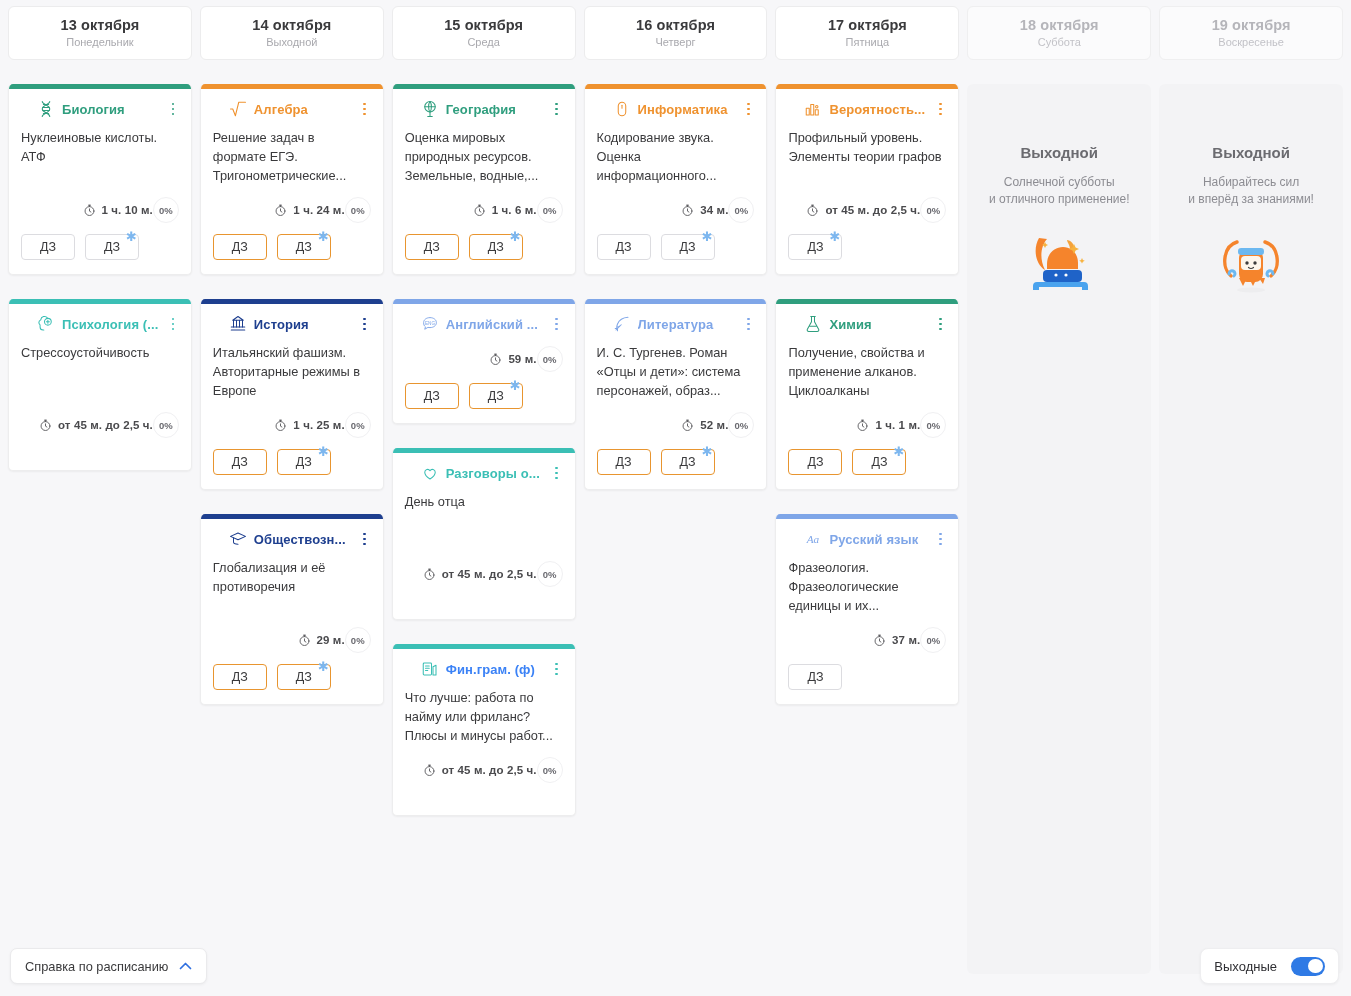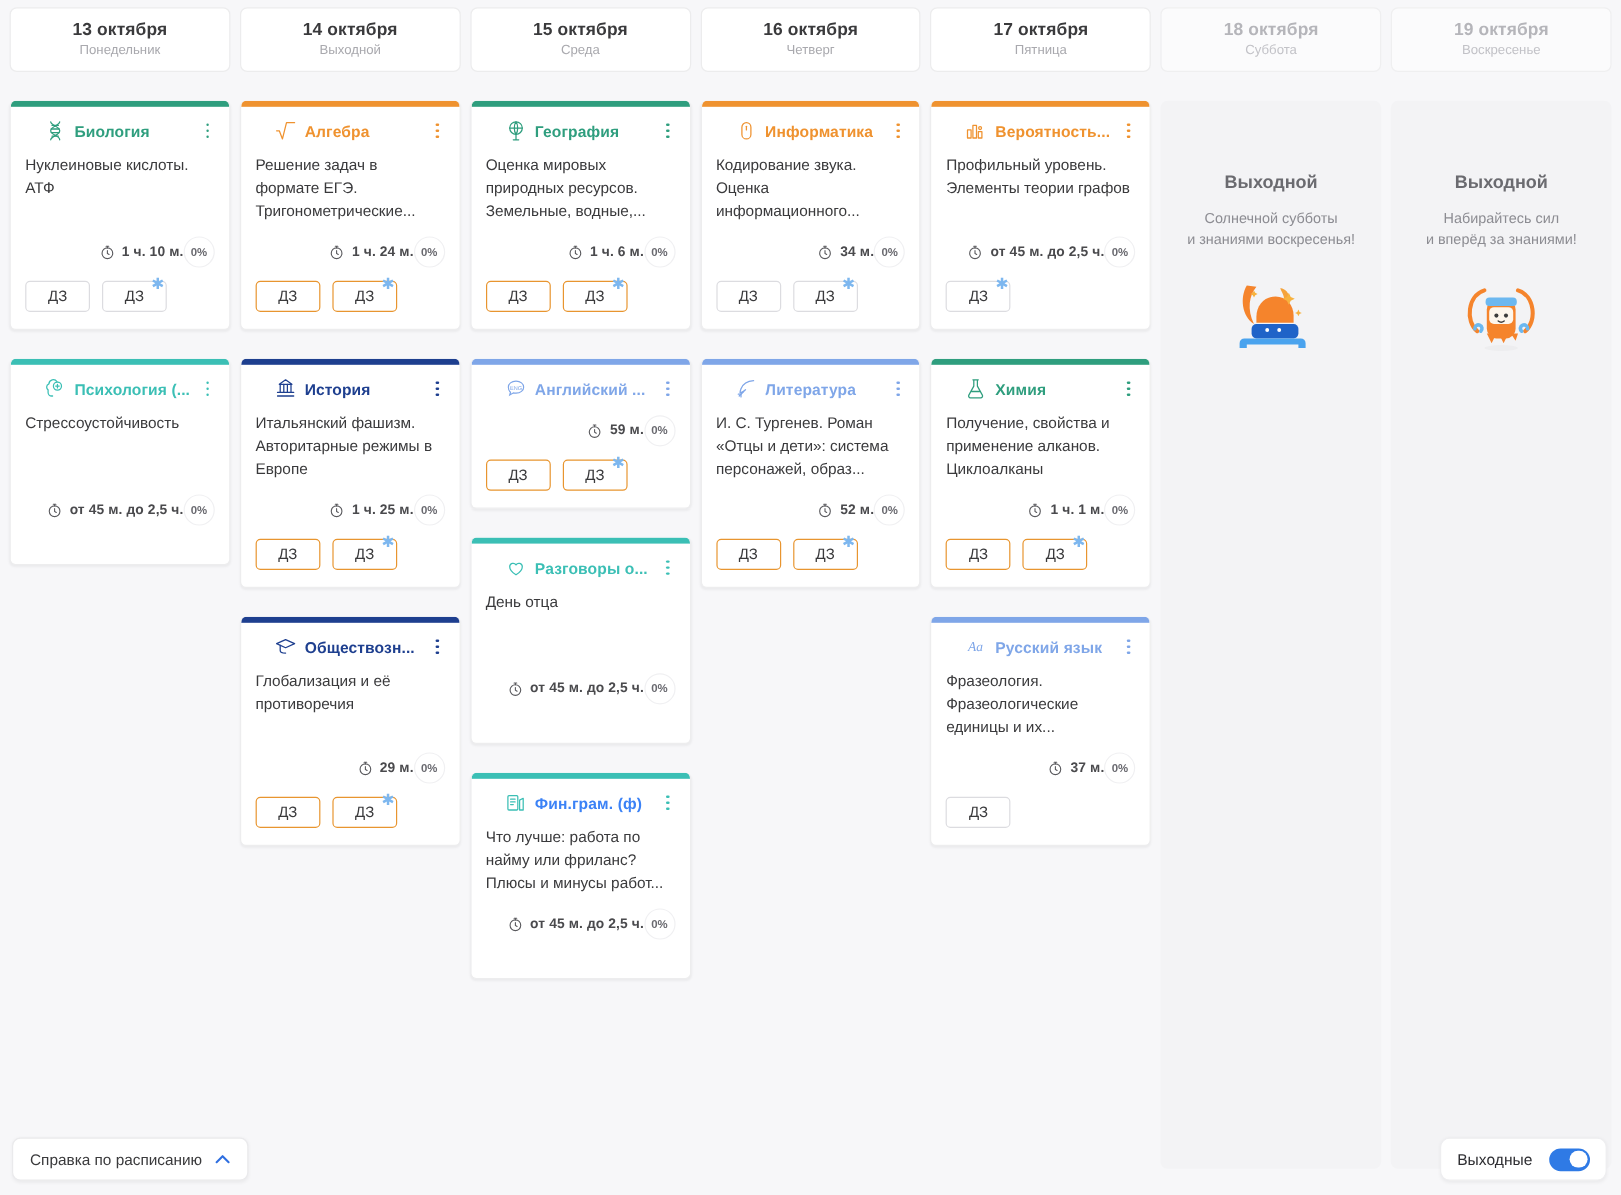--- a/index.html
+++ b/index.html
@@ -815,21 +815,21 @@
         </div>
       </div>
       <div class="col weekend">
         <div class="day-head">
           <div class="day-date">18 октября</div>
           <div class="day-name">Суббота</div>
         </div>
         <div class="weekend-panel">
           <div class="weekend-title">Выходной</div>
           <div class="weekend-sub">Солнечной субботы</div>
-          <div class="weekend-sub">и знаниями воскресенья!</div>
+          <div class="weekend-sub">и отличного применение!</div>
           <div class="weekend-art">
             <svg width="68" height="66" viewBox="0 0 68 66">
               <path d="M14 8 C8 18 10 34 20 40 C14 28 16 16 22 9 Z" fill="#f5842c"></path>
               <path d="M42 10 c6 1 9 7 6 12 c-2 4 -7 4 -9 1 c3 1 6 -1 6 -4 c0 -4 -3 -7 -3 -9z" fill="#f5a33b"></path>
               <path d="M22 34 c0 -10 7 -17 16 -17 c9 0 15 7 15 16 l0 6 l-31 0 z" fill="#f5842c"></path>
               <rect x="18" y="40" width="39" height="12" rx="4" fill="#1f63c8"></rect>
               <path d="M12 52 h47 a4 4 0 0 1 4 4 v4 h-6 v-3 h-43 v3 h-6 v-4 a4 4 0 0 1 4 -4z" fill="#4aa3ee"></path>
               <circle cx="31" cy="45" r="1.6" fill="#fff"></circle>
               <circle cx="41" cy="45" r="1.6" fill="#fff"></circle>
               <path d="M49 14 l1.6 3.4 3.4 1.6 -3.4 1.6 -1.6 3.4 -1.6 -3.4 -3.4 -1.6 3.4 -1.6z" fill="#f7b23f"></path>

